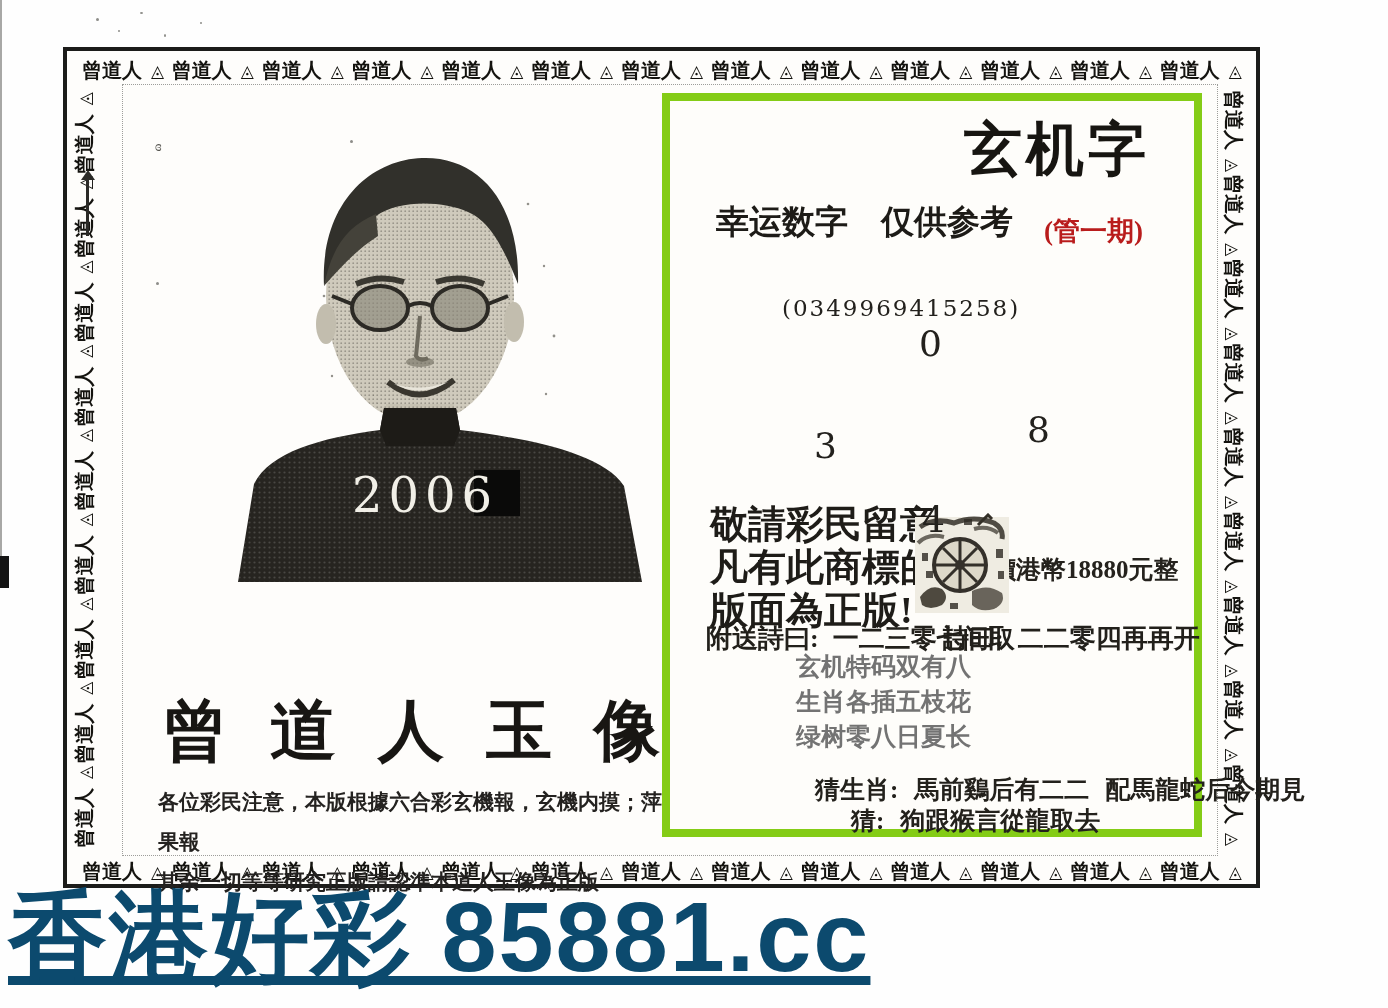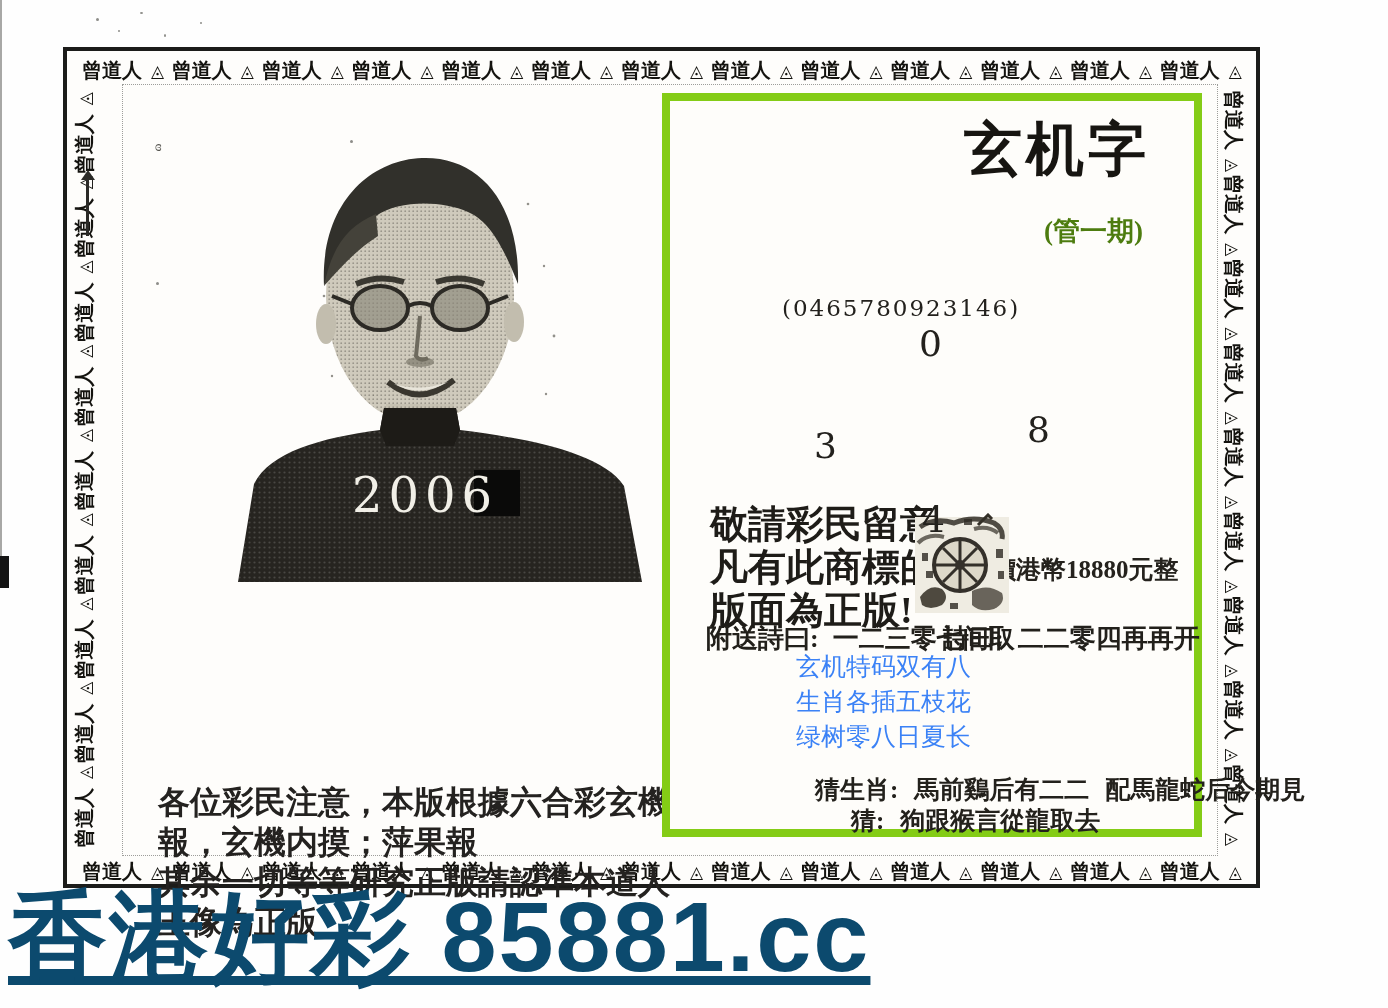--- a/index.html
+++ b/index.html
@@ -40,41 +40,41 @@
   
   .portrait{position:absolute;left:228px;top:146px;width:424px;height:436px;}
   .big-title{
     position:absolute;left:162px;top:686px;width:560px;
     font-family:"Liberation Sans", sans-serif;
     font-weight:900;font-size:66px;letter-spacing:42px;
     color:#181613;white-space:nowrap;
   }
   .notice-small{
     position:absolute;left:158px;top:782px;width:520px;
-    font-size:32px;font-weight:700;line-height:40px;color:#242220;
+    font-size:21px;font-weight:700;line-height:40px;color:#242220;
   }
   
   .panel{
     position:absolute;left:662px;top:93px;width:524px;height:728px;
     border:8px solid #84cc16;background:#fefdfa;
   }
   .panel-title{
     position:absolute;right:44px;top:10px;
     font-family:"Liberation Sans", sans-serif;
     font-weight:900;font-size:58px;letter-spacing:4px;color:#171511;
   }
   .slogan{
     position:absolute;left:46px;top:102px;
     font-family:"Liberation Sans", sans-serif;
     font-weight:700;font-size:33px;line-height:38px;color:#1d1b17;
     white-space:nowrap;
   }
   .issue{
     position:absolute;left:374px;top:112px;
-    font-size:27px;font-weight:700;color:#4d7c0f;white-space:nowrap;
+    font-size:27px;font-weight:700;color:#b91c1c;white-space:nowrap;
   }
   .serial{
     position:absolute;left:112px;top:194px;
     font-family:"DejaVu Serif", serif;font-size:23px;letter-spacing:2px;color:#23211d;
   }
   .lucky{position:absolute;font-family:"DejaVu Serif", serif;font-size:36px;color:#23211d;}
   .lucky-0{left:249px;top:222px;}
   .lucky-1{left:144px;top:324px;}
   .lucky-2{left:357px;top:308px;}
   .lucky-3{left:252px;top:398px;z-index:3;}
@@ -91,21 +91,21 @@
   }
   .poem-head{
     position:absolute;top:520px;
     font-size:26px;font-weight:700;color:#22201b;white-space:nowrap;
   }
   .poem-head .gap{display:inline-block;width:14px;}
   .poem-head-left{left:36px;}
   .poem-head-right{left:273px;}
   .poem-col{
     position:absolute;
-    font-size:25px;font-weight:400;color:#3b82f6;white-space:nowrap;
+    font-size:25px;font-weight:700;color:#737373;white-space:nowrap;
   }
   .poem-col .poem-line{margin-bottom:10px;line-height:25px;}
   .poem-col-left{left:126px;top:553px;}
   .poem-col-right{left:345px;top:553px;}
   .guess-row{
     position:absolute;font-size:25px;font-weight:700;color:#23211c;white-space:nowrap;
   }
   .guess-row span{margin-right:16px;}
   .guess-row-1{left:145px;top:672px;}
   .guess-row-2{left:181px;top:703px;}
@@ -374,32 +374,34 @@
 
       <path d="M10,436 L26,338 C42,306 92,292 152,284 L156,262 L228,262 L232,284 C296,292 374,306 396,340 L414,436 Z" fill="#262420"></path>
       <path d="M10,436 L26,338 C42,306 92,292 152,284 L156,262 L228,262 L232,284 C296,292 374,306 396,340 L414,436 Z" fill="url(#ht2)" opacity="0.16"></path>
       <path d="M152,284 L158,300 L226,300 L232,284 L228,262 L156,262 Z" fill="#1d1b17"></path>
 
       <rect x="246" y="324" width="46" height="46" fill="#0a0a09"></rect>
       <text x="124" y="366" font-family="DejaVu Serif, serif" font-size="48" letter-spacing="6" fill="#f1efe7">2006</text>
     </svg>
   </div>
 
+  <div class="big-title">曾道人玉像</div>
 
   <div class="notice-small">
     <div>各位彩民注意，本版根據六合彩玄機報，玄機内摸；萍果報</div>
     <div>其余一切等等研究正版請認準本道人玉像為正版</div>
   </div>
 
   <div class="panel">
     <div class="panel-title">玄机字</div>
     <div class="slogan">
+      <div>幸运数字　仅供参考</div>
     </div>
     <div class="issue">(管一期)</div>
-    <div class="serial">(0465780923146)</div>
+    <div class="serial">(0349969415258)</div>
 
     <div class="lucky lucky-0">0</div>
     <div class="lucky lucky-1">3</div>
     <div class="lucky lucky-2">8</div>
     <div class="lucky lucky-3">4</div>
 
     <div class="panel-notice">
       <div>敬請彩民留意</div>
       <div>凡有此商標的</div>
       <div>版面為正版!</div>

